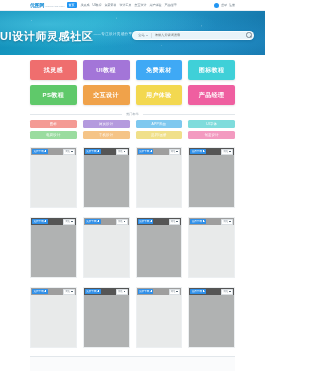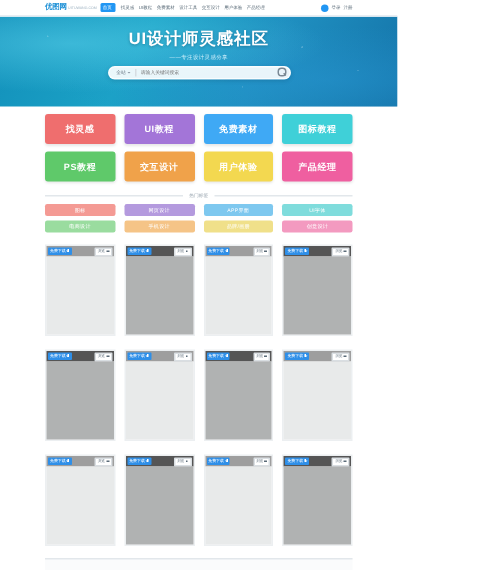--- a/index.html
+++ b/index.html
@@ -39,26 +39,26 @@
   }
   .nav-right{margin-left:auto;display:flex;align-items:center;gap:2px;}
   .avatar{
     width:5px;height:5px;border-radius:50%;background:#2196f3;
     display:inline-block;
   }
   .nav-right span{font-size:3px;color:#5a6b78;white-space:nowrap;}
 
   
   .hero{
-    height:60px;width:100%;position:relative;overflow:hidden;
+    height:44px;width:100%;position:relative;overflow:hidden;
     background:
       radial-gradient(ellipse at 18% 30%, rgba(90,210,235,.55) 0%, rgba(90,210,235,0) 55%),
       radial-gradient(ellipse at 82% 70%, rgba(40,150,210,.5) 0%, rgba(40,150,210,0) 60%),
       linear-gradient(120deg,#128fba 0%,#1ba2c6 35%,#1f8fc0 65%,#1473a8 100%);
-    display:flex;flex-direction:column;align-items:center;
+    display:flex;flex-direction:row;align-items:center;
   }
   .hero::before{
     content:"";position:absolute;inset:0;
     background-image:
       radial-gradient(circle at 12% 22%, rgba(255,255,255,.22) 0 .5px, transparent .6px),
       radial-gradient(circle at 28% 68%, rgba(255,255,255,.18) 0 .5px, transparent .6px),
       radial-gradient(circle at 44% 16%, rgba(255,255,255,.20) 0 .5px, transparent .6px),
       radial-gradient(circle at 61% 78%, rgba(255,255,255,.16) 0 .5px, transparent .6px),
       radial-gradient(circle at 76% 34%, rgba(255,255,255,.20) 0 .5px, transparent .6px),
       radial-gradient(circle at 90% 60%, rgba(255,255,255,.15) 0 .5px, transparent .6px),

